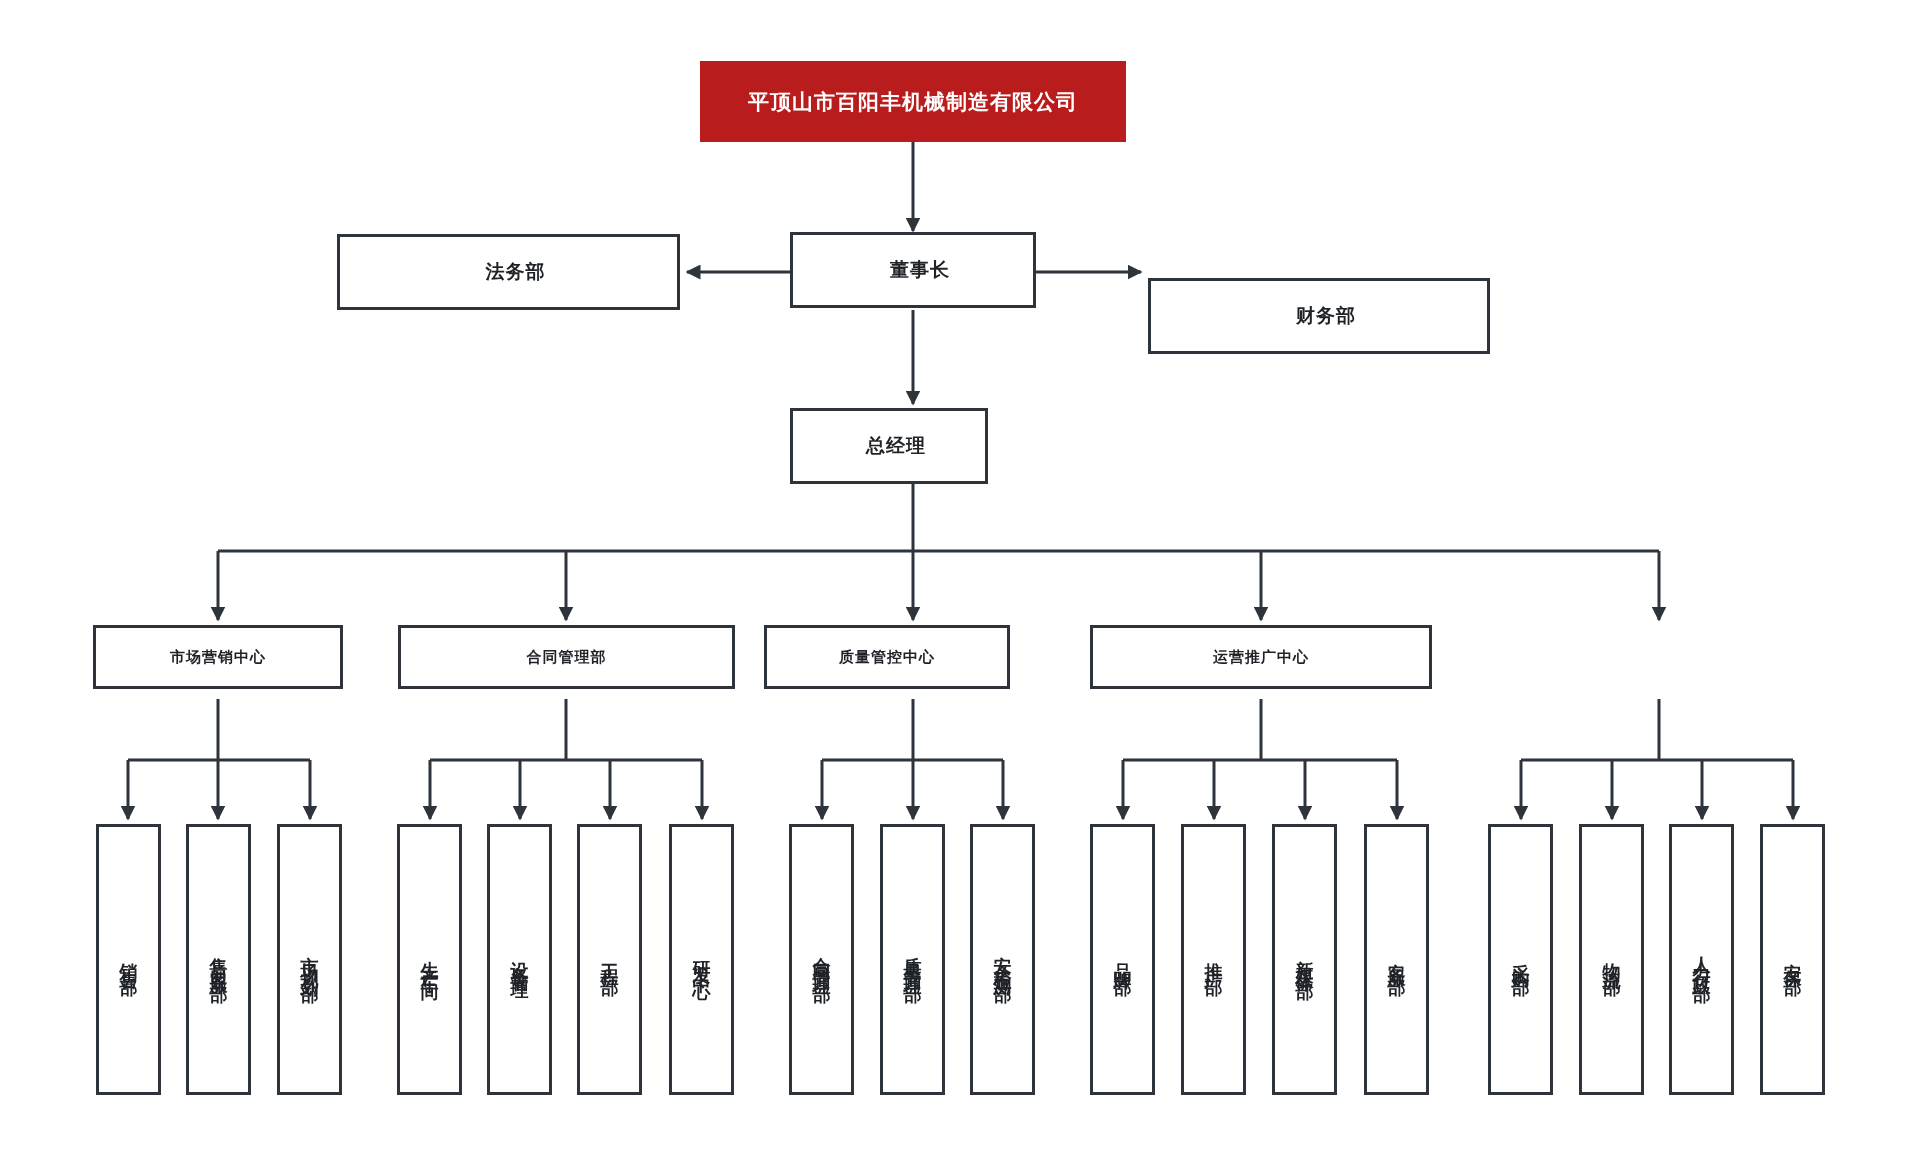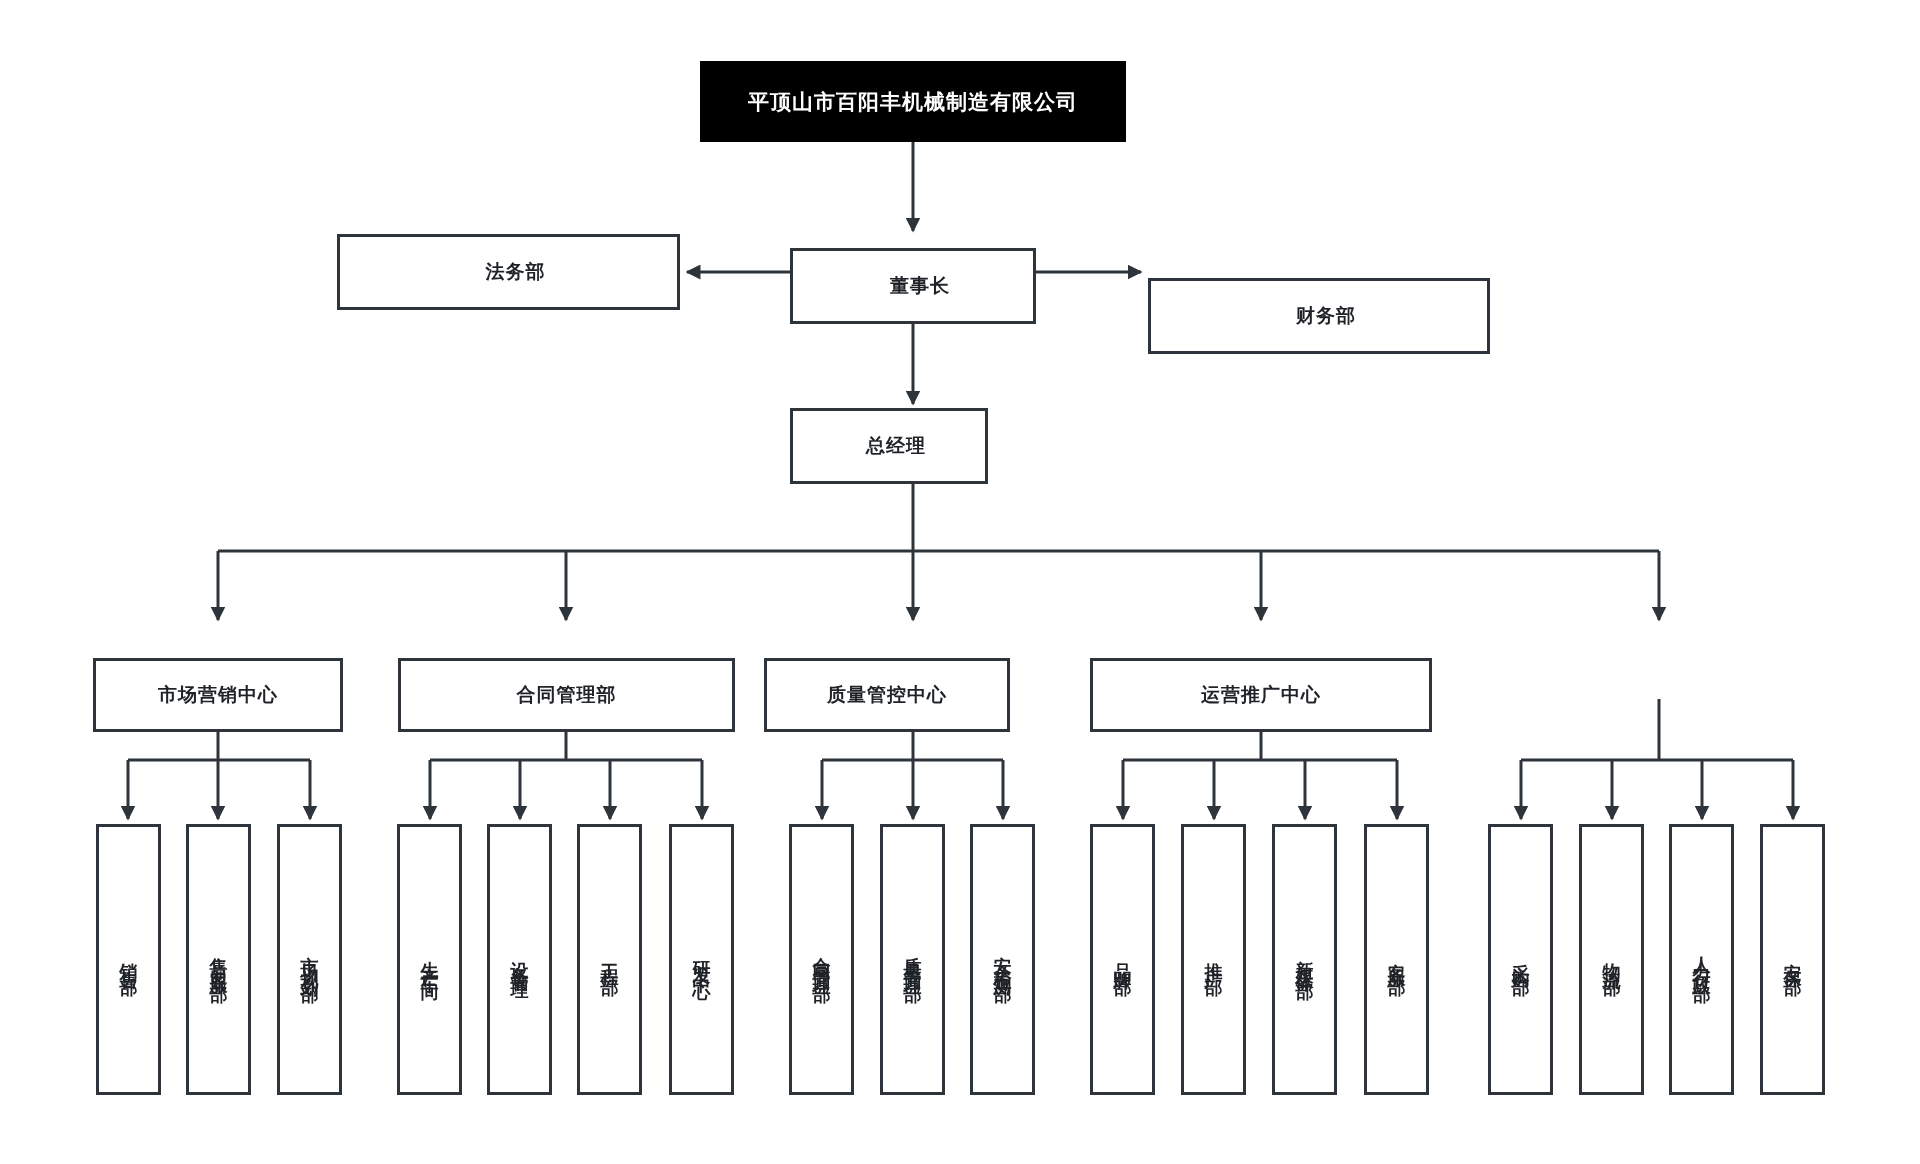--- a/index.html
+++ b/index.html
@@ -26,31 +26,31 @@
     display: flex;
     align-items: center;
     justify-content: center;
     color: #1F2328;
     font-weight: 700;
     z-index: 2;
     letter-spacing: 1px;
   }
   .node.root {
     left: 700px; top: 61px; width: 426px; height: 81px;
-    background: #000000;
+    background: #b91c1c;
     border: none;
     color: #ffffff;
     font-size: 21px;
   }
   .node.lvl { height: 76px; font-size: 19px; padding-left: 14px; }
   .node.legal    { left: 337px;  top: 234px; width: 343px; }
-  .node.chairman { left: 790px;  top: 248px; width: 246px; }
+  .node.chairman { left: 790px;  top: 232px; width: 246px; }
   .node.finance  { left: 1148px; top: 234px; width: 342px; margin-top: 44px; }
   .node.gm       { left: 790px;  top: 408px; width: 198px; }
-  .node.center { top: 625px; height: 74px; font-size: 19px; margin-top: 33px; }
+  .node.center { top: 625px; height: 64px; font-size: 15px; }
   .node.c1 { left: 93px;   width: 250px; }
   .node.c2 { left: 398px;  width: 337px; }
   .node.c3 { left: 764px;  width: 246px; }
   .node.c4 { left: 1090px; width: 342px; }
   .node.c5 { left: 1488px; width: 342px; }
   .node.leaf {
     top: 824px; width: 65px; height: 271px;
     font-size: 18px;
     writing-mode: vertical-rl;
     text-orientation: upright;

